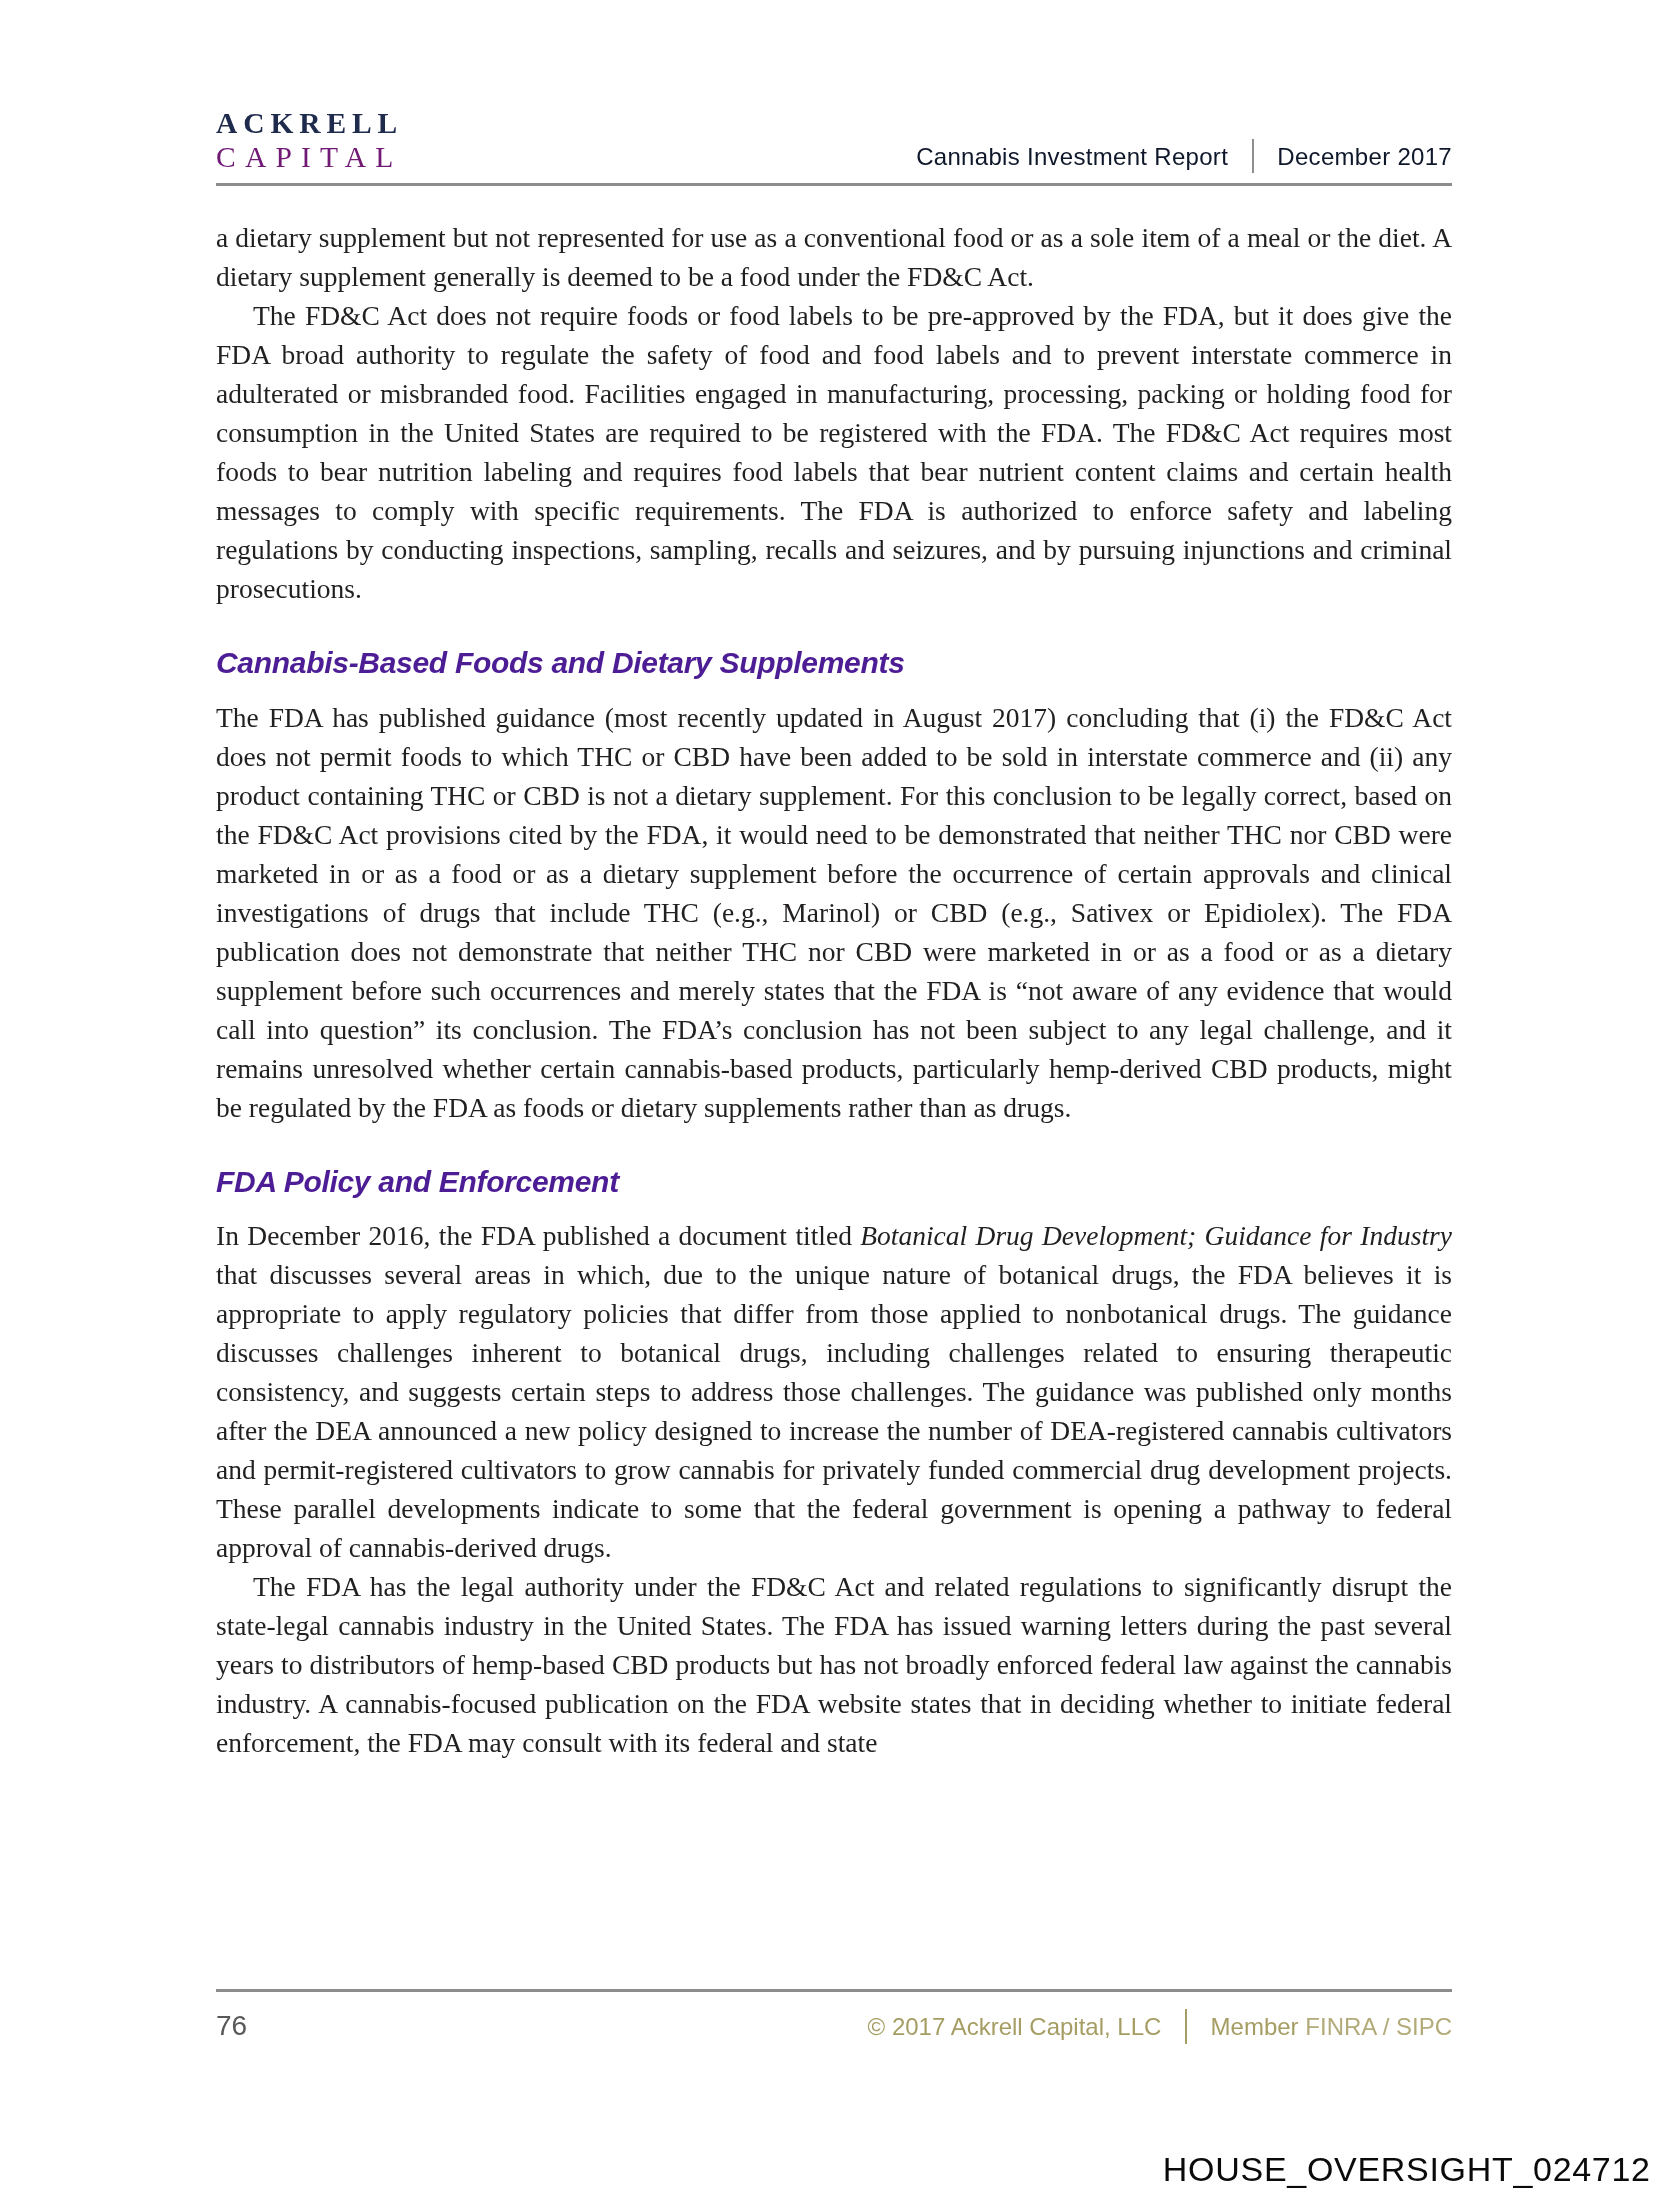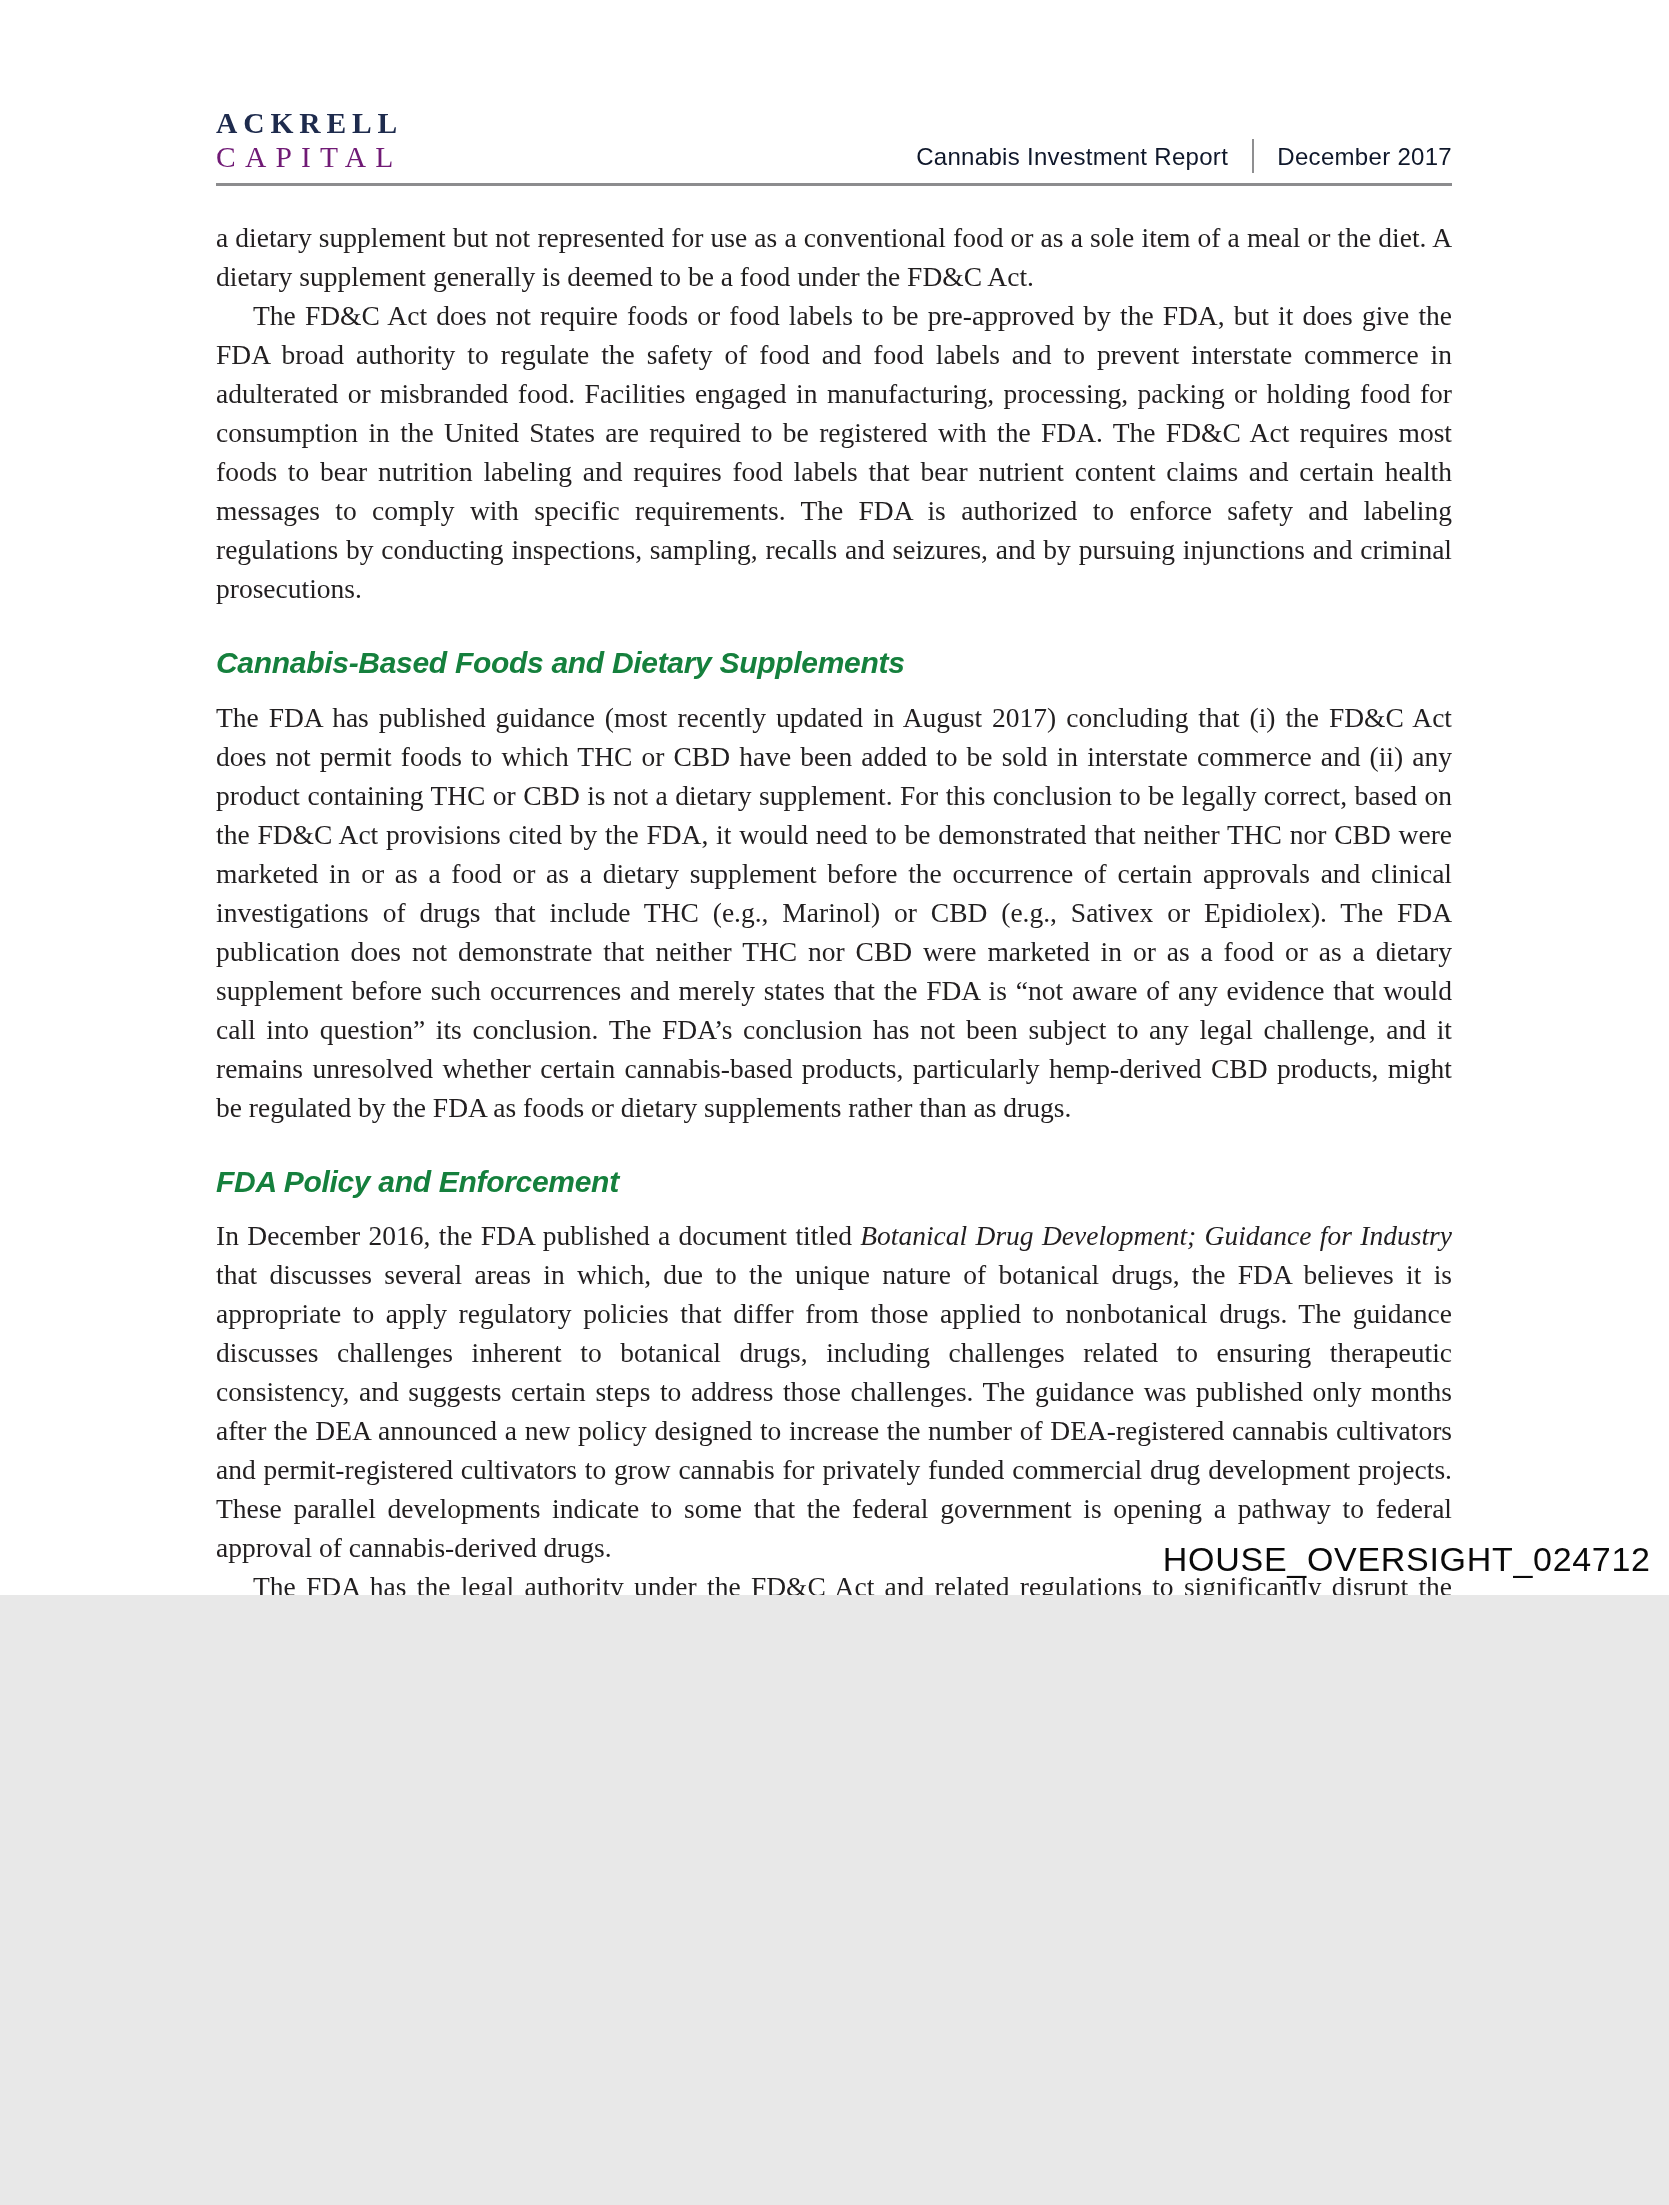--- a/index.html
+++ b/index.html
@@ -1,18 +1,18 @@
 <!DOCTYPE html>
 <html style="font-size:10.5px"><head>
 <meta charset="utf-8">
 <style>
   html,body { margin:0; padding:0; background:#e8e8e8; }
   .page {
     position:relative;
-    width:1669px; height:1595px;
+    width:1669px; height:2205px;
     background:#ffffff;
     font-family:"Liberation Serif", serif;
     color:#221f20;
     overflow:hidden;
   }
   
   .header {
     margin:0 217px 0 216px;
     padding-top:109px;
     display:flex;
@@ -64,21 +64,21 @@
     font-size:27.5px;
     line-height:39px;
   }
   .body p.indent { text-indent:37px; }
   .body h2 {
     font-family:"Liberation Sans", sans-serif;
     font-style:italic;
     font-weight:bold;
     font-size:30px;
     line-height:33px;
-    color:#15803d;
+    color:#4c1d95;
     margin:38px 0 18.3px 0;
     text-align:left;
     letter-spacing:-0.3px;
   }
   .body em { font-style:italic; }
   
   .footer {
     position:absolute;
     left:216px; right:217px;
     top:1989px;

